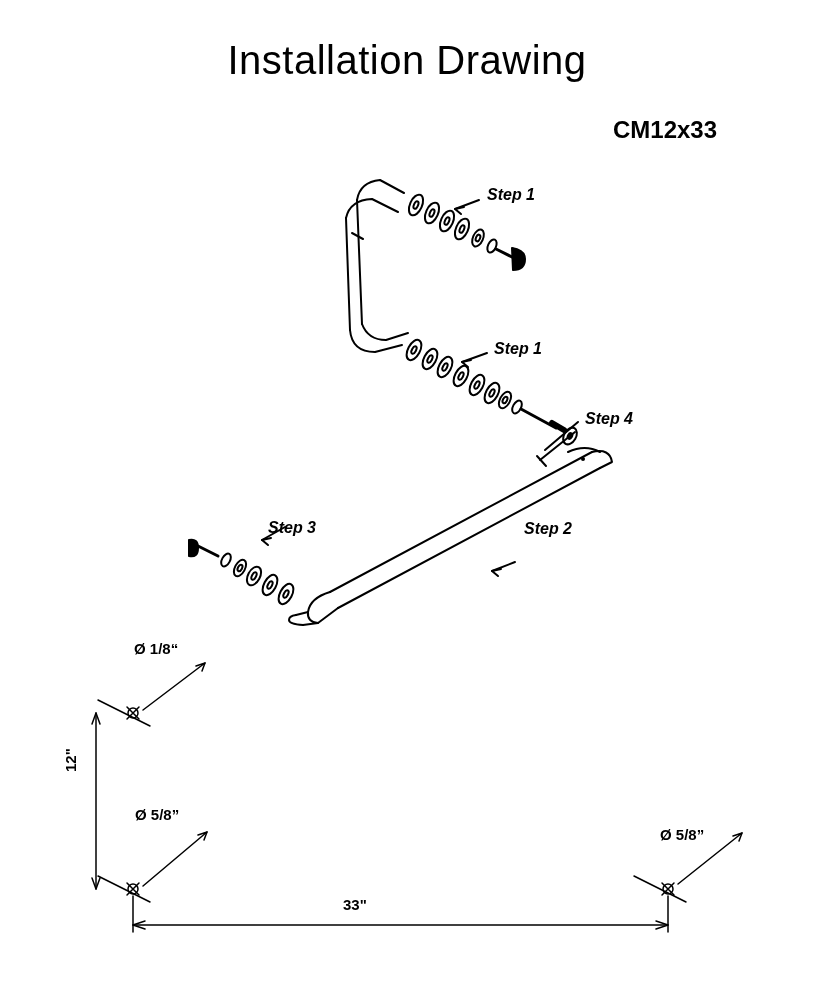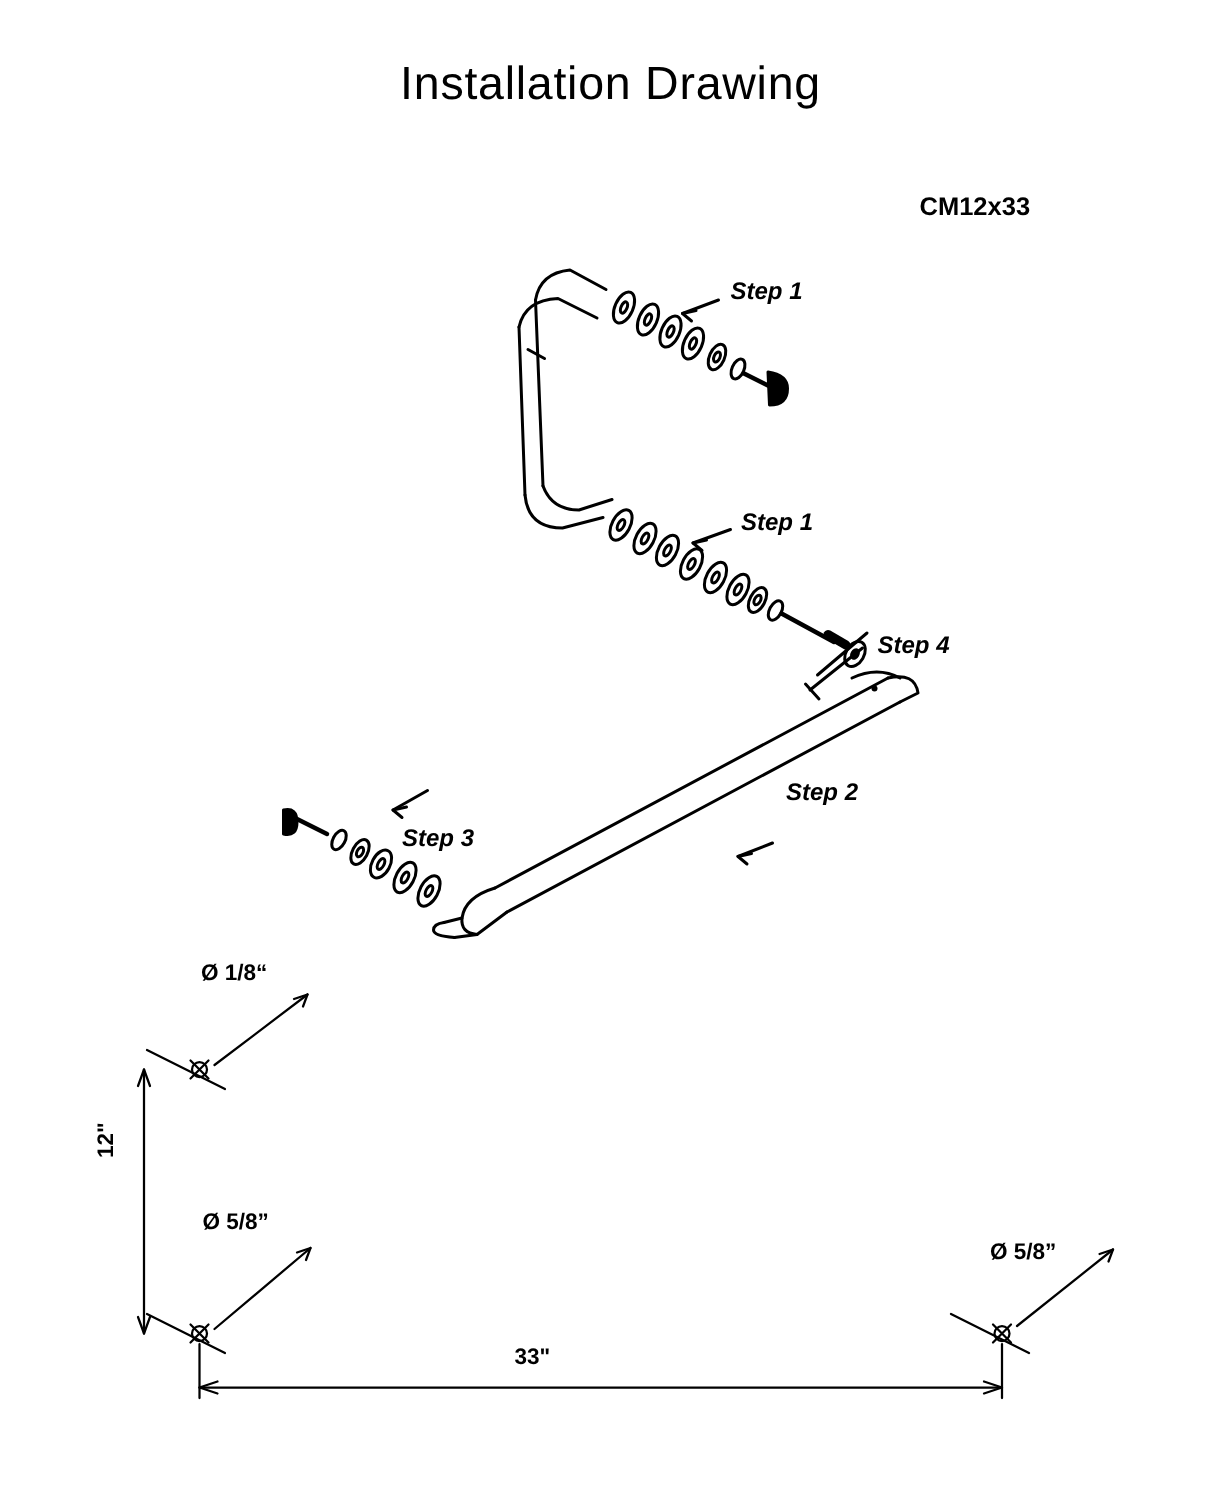--- a/index.html
+++ b/index.html
@@ -30,40 +30,40 @@
   .txt {
     position: absolute;
     white-space: nowrap;
     font-family: "Liberation Sans", sans-serif;
   }
   #title {
     left: 0;
     top: 38px;
     width: 814px;
     text-align: center;
-    font-size: 31px;
+    font-size: 40px;
     font-weight: normal;
     letter-spacing: 0.5px;
   }
   #model {
     left: 613px;
-    top: 128px;
-    font-size: 17px;
+    top: 116px;
+    font-size: 24px;
     font-weight: bold;
     text-align: center;
   }
   .step-label {
     font-size: 16px;
     font-weight: bold;
     font-style: italic;
   }
   #step1a { left: 487px; top: 186px; }
   #step1b { left: 494px; top: 340px; }
-  #step4  { left: 585px; top: 422px; text-align: right; }
-  #step3  { left: 268px; top: 519px; margin-top: 32px; }
+  #step4  { left: 585px; top: 410px; text-align: right; }
+  #step3  { left: 268px; top: 519px; }
   #step2  { left: 524px; top: 520px; }
 
   .dim-label {
     font-size: 15px;
     font-weight: bold;
   }
   #dia1 { left: 134px; top: 640px; }
   #dia2 { left: 135px; top: 806px; }
   #dia3 { left: 660px; top: 826px; }
   #dim33 { left: 343px; top: 896px; }

